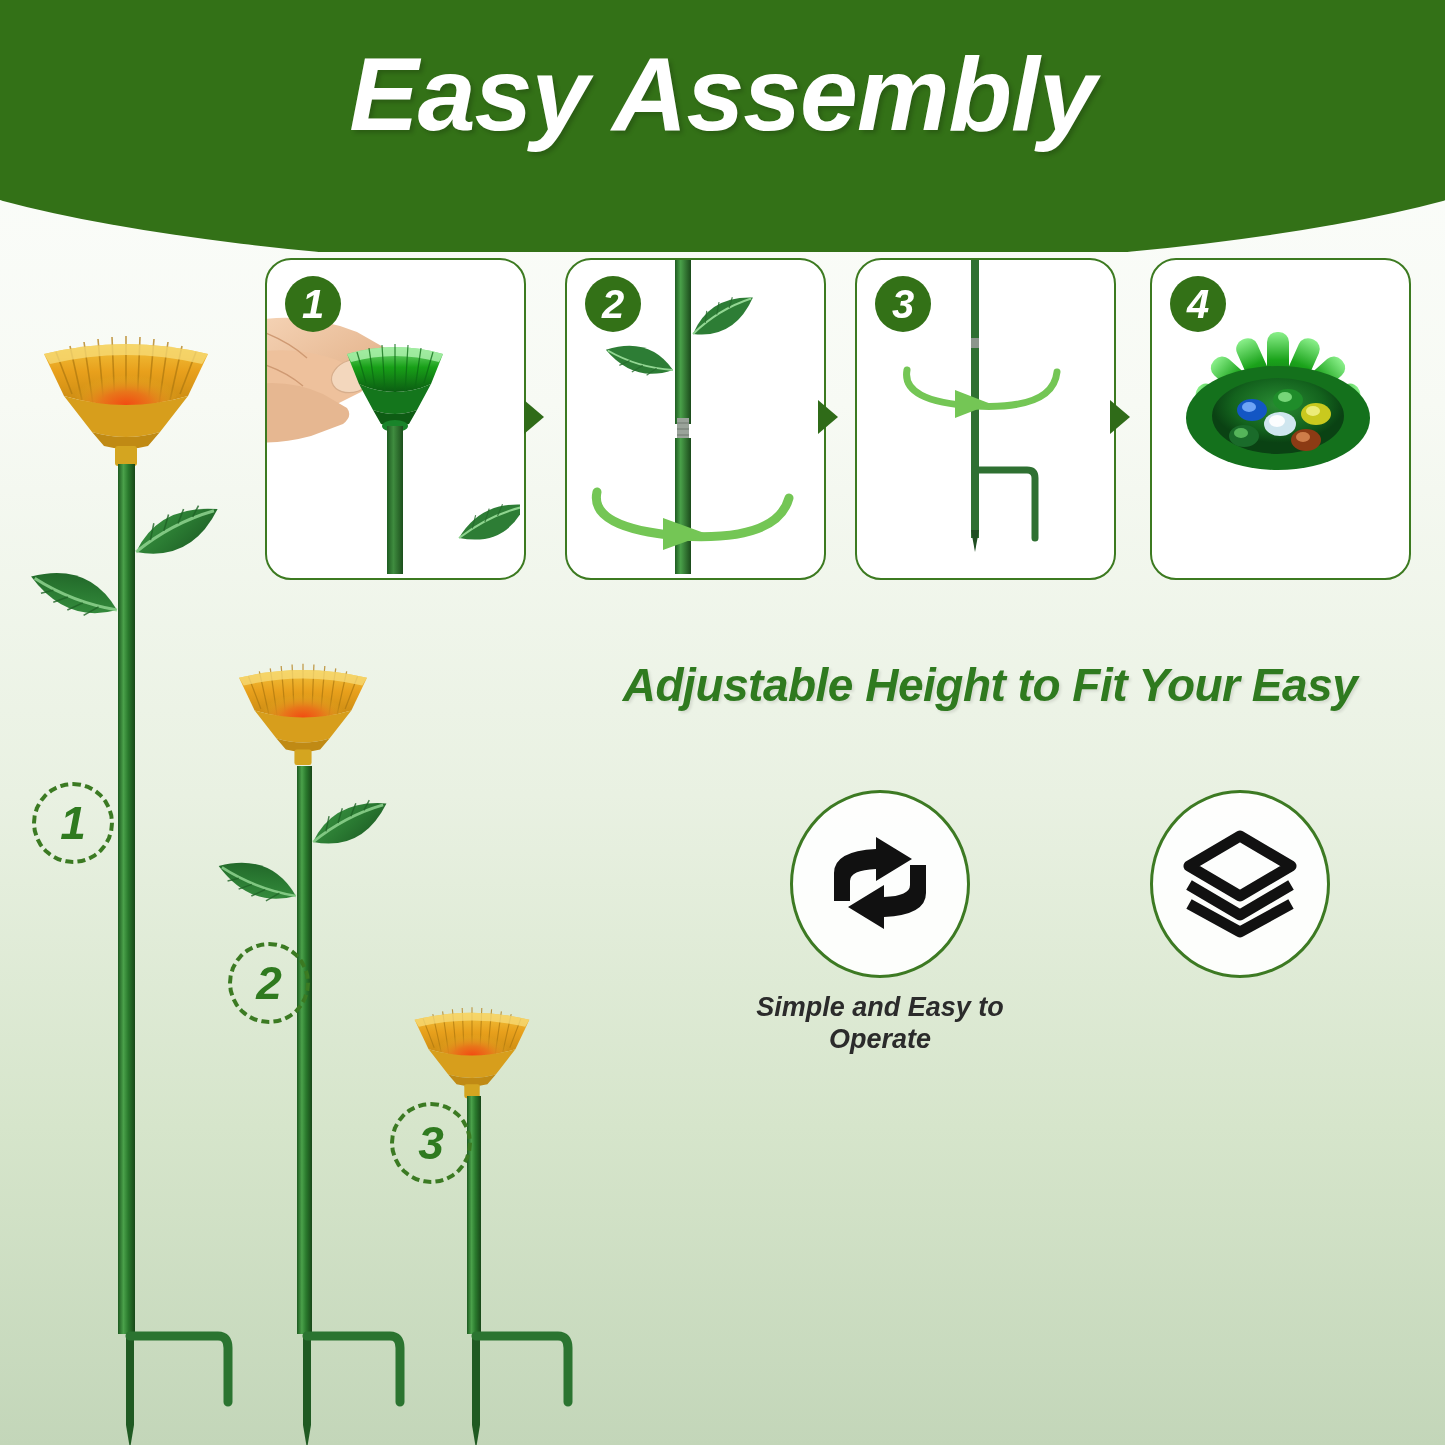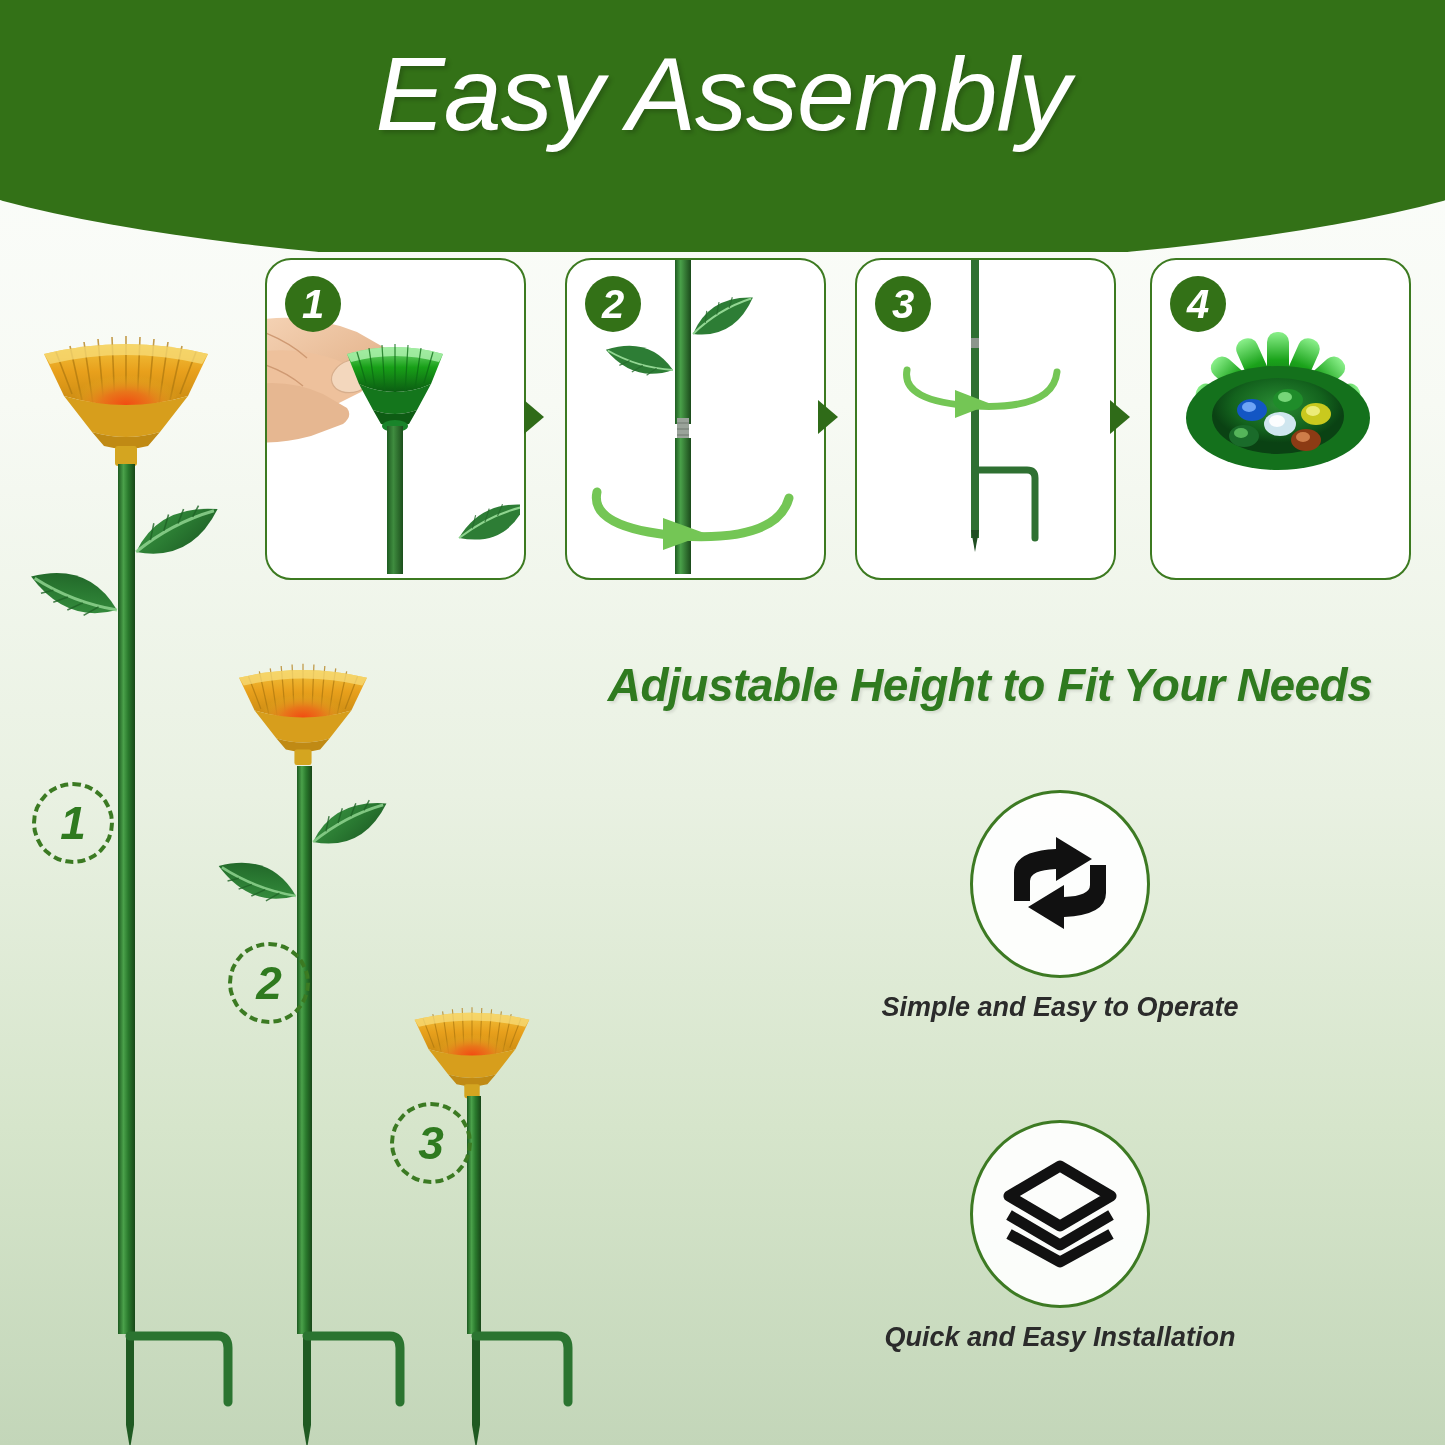--- a/index.html
+++ b/index.html
@@ -20,21 +20,21 @@
   }
   .header-fill{
     position:absolute;left:-10%;top:-330px;width:120%;height:600px;
     background:#337117;
     border-radius:0 0 50% 50%/0 0 26% 26%;
   }
   .header-title{
     position:absolute;left:0;top:40px;width:1445px;
     text-align:center;
     font-size:104px;line-height:1.05;
-    font-weight:normal;font-style:italic;
+    font-weight:bold;font-style:italic;
     color:#ffffff;
     letter-spacing:-1px;
     text-shadow:3px 3px 4px rgba(0,0,0,0.18);
   }
 
   
   .steps{position:absolute;left:0;top:258px;width:1445px;height:320px;}
   .panel{
     position:absolute;top:0;width:257px;height:318px;
     border:2px solid #3c7a20;border-radius:26px;
@@ -66,21 +66,21 @@
     position:absolute;left:545px;top:658px;width:890px;
     text-align:center;color:#2f7a1f;
     font-size:46px;font-weight:bold;font-style:italic;
     letter-spacing:-0.5px;
     text-shadow:2px 2px 3px rgba(0,0,0,0.10);
   }
 
   
   .features{
     position:absolute;left:720px;top:790px;width:680px;height:620px;
-    display:grid;grid-template-columns:1fr;grid-template-rows:1fr 1fr;
+    display:grid;grid-template-columns:1fr 1fr;grid-template-rows:1fr 1fr;
     column-gap:40px;row-gap:22px;gap:40px;
   }
   .feature{display:flex;flex-direction:column;align-items:center;}
   .feature-circle{
     width:174px;height:182px;border-radius:50%;
     border:3px solid #3d7a23;background:rgba(255,255,255,0.92);
     display:flex;align-items:center;justify-content:center;
   }
   .feature-label{
     margin-top:14px;text-align:center;
@@ -295,21 +295,21 @@
         </g>
       </svg>
       <div class="badge">4</div>
     </div>
 
     <div class="connector c1"></div>
     <div class="connector c2"></div>
     <div class="connector c3"></div>
   </div>
 
-  <div class="adj-heading">Adjustable Height to Fit Your Needs</div>
+  <div class="adj-heading">Adjustable Height to Fit Your Easy</div>
 
   <div class="features">
 
     <div class="feature">
       <div class="feature-circle">
         <svg width="120" height="110" viewBox="0 0 120 110">
           <path d="M14 44 Q 14 22 56 20 L 56 8 L 92 30 L 56 52 L 56 40 Q 30 41 30 52 L 30 72 L 14 72 Z" fill="#111111"></path>
           <path d="M106 64 Q 106 86 64 88 L 64 100 L 28 78 L 64 56 L 64 68 Q 90 67 90 56 L 90 36 L 106 36 Z" fill="#111111"></path>
         </svg>
       </div>
@@ -321,21 +321,20 @@
     <div class="feature">
       <div class="feature-circle">
         <svg width="122" height="112" viewBox="0 0 122 112">
           <g fill="none" stroke="#111111" stroke-width="11" stroke-linejoin="round">
             <path d="M61 8 L 112 38 L 61 68 L 10 38 Z"></path>
             <path d="M10 57 L 61 87 L 112 57"></path>
             <path d="M10 76 L 61 104 L 112 76"></path>
           </g>
         </svg>
       </div>
-      <div class="feature-label">Quick and Easy Installation</div>
     </div>
   </div>
 
   <svg class="stake" style="left:0;top:290px;" width="660" height="1155" viewBox="0 0 660 1155">
     <defs>
       <linearGradient id="gs" x1="0" x2="1">
         <stop offset="0" stop-color="#1d5a20"></stop>
           <stop offset="0.32" stop-color="#4aa14a"></stop>
         <stop offset="0.6" stop-color="#2a7a2d"></stop>
           <stop offset="1" stop-color="#184718"></stop>

